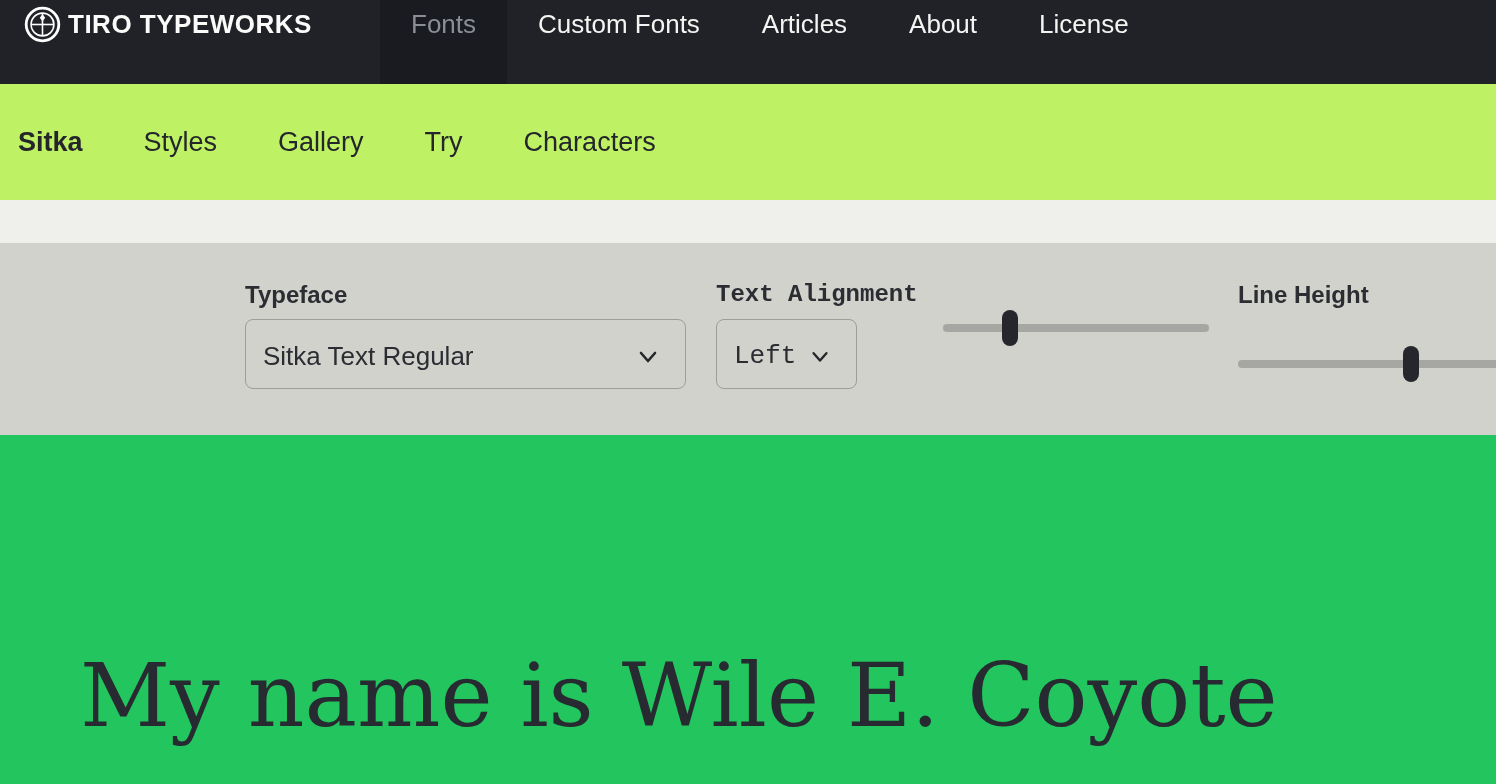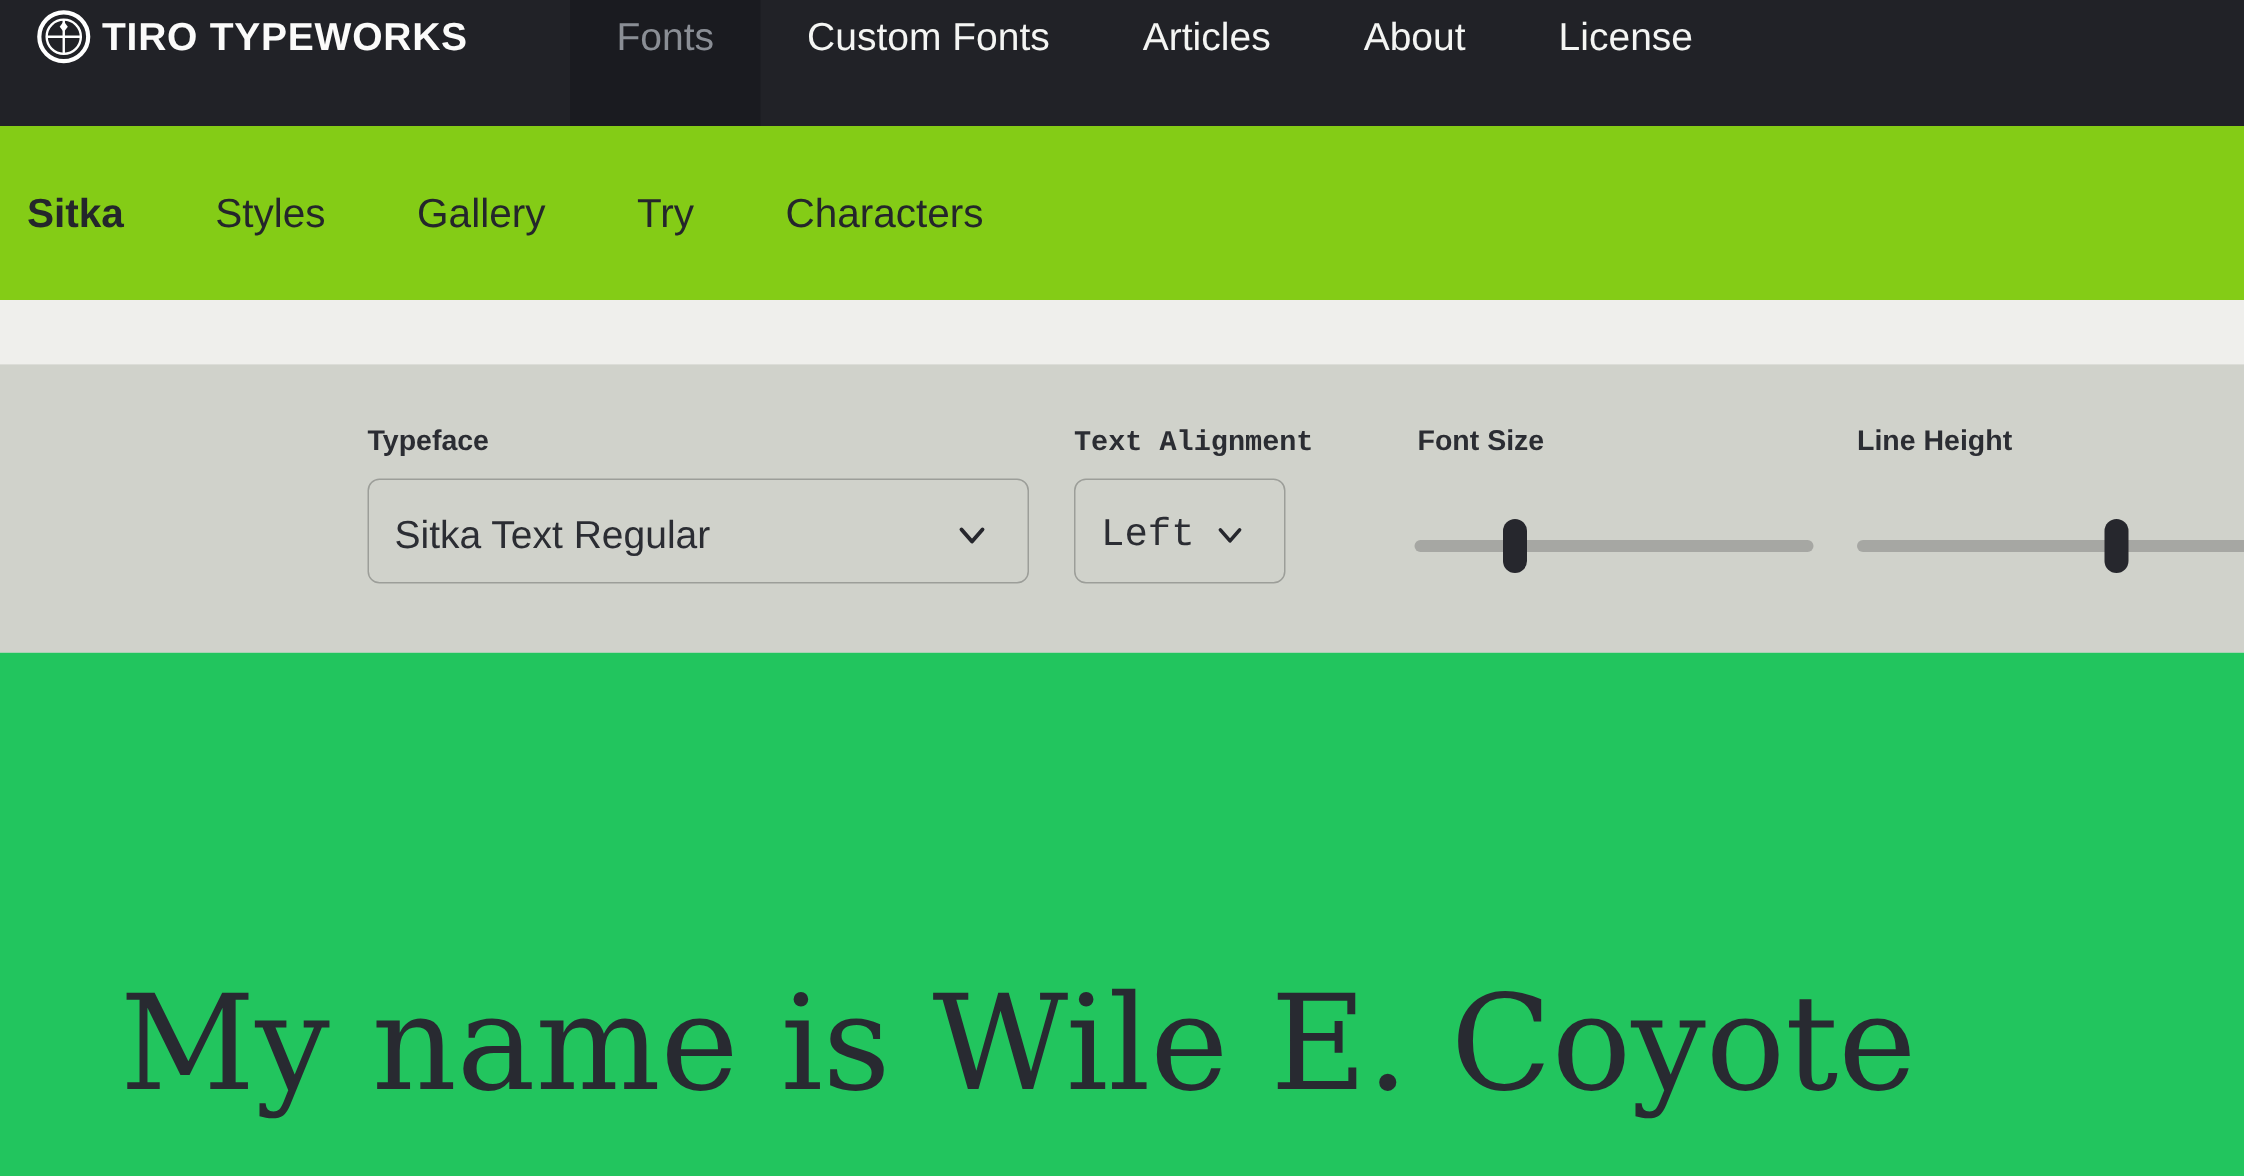--- a/index.html
+++ b/index.html
@@ -52,21 +52,21 @@
     font-size: 26px;
     color: #f4f5f3;
     white-space: nowrap;
   }
   .topnav-item.active { background: #1a1b20; }
   .topnav-item.active span { color: #8a8e95; }
 
   
   .subnav {
     height: 116px;
-    background: #84cc16;
+    background: #bef264;
     display: flex;
     align-items: center;
     padding-left: 18px;
     gap: 61px;
   }
   .subnav-item {
     font-size: 27px;
     color: #24262b;
     cursor: pointer;
     white-space: nowrap;
@@ -82,21 +82,21 @@
   
   .panel {
     position: relative;
     height: 192px;
     background: #d0d2cb;
     overflow: hidden;
   }
   .ctl-group { position: absolute; top: 40px; }
   .ctl-label {
     display: block;
-    font-size: 19px;
+    font-size: 24px;
     font-weight: bold;
     color: #2b2d33;
     height: 24px;
     line-height: 24px;
     margin-bottom: 12px;
     white-space: nowrap;
   }
   .dropdown {
     height: 70px;
     border: 1px solid #9c9e99;
@@ -227,21 +227,20 @@
       <span class="dropdown-value">Left</span>
       <span class="chevron">
         <svg width="22" height="22" viewBox="0 0 24 24">
           <polyline points="5,9 12,17 19,9" fill="none" stroke="#26272d" stroke-width="2.6" stroke-linecap="round" stroke-linejoin="round"></polyline>
         </svg>
       </span>
     </div>
   </div>
 
   <div class="ctl-group group-fontsize">
-    <span class="ctl-label">Font Size</span>
     <div class="slider">
       <div class="slider-track"></div>
       <div class="slider-thumb" style="left: calc(25% - 8px);"></div>
     </div>
   </div>
 
   <div class="ctl-group group-lineheight">
     <span class="ctl-label">Line Height</span>
     <div class="slider">
       <div class="slider-track"></div>

